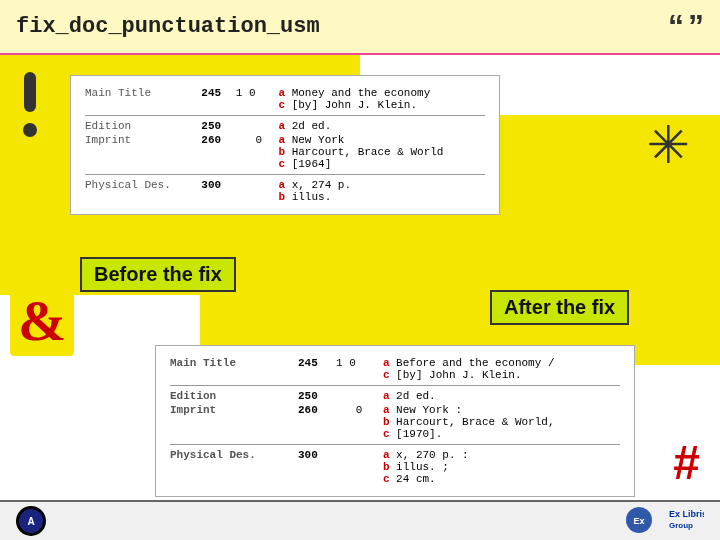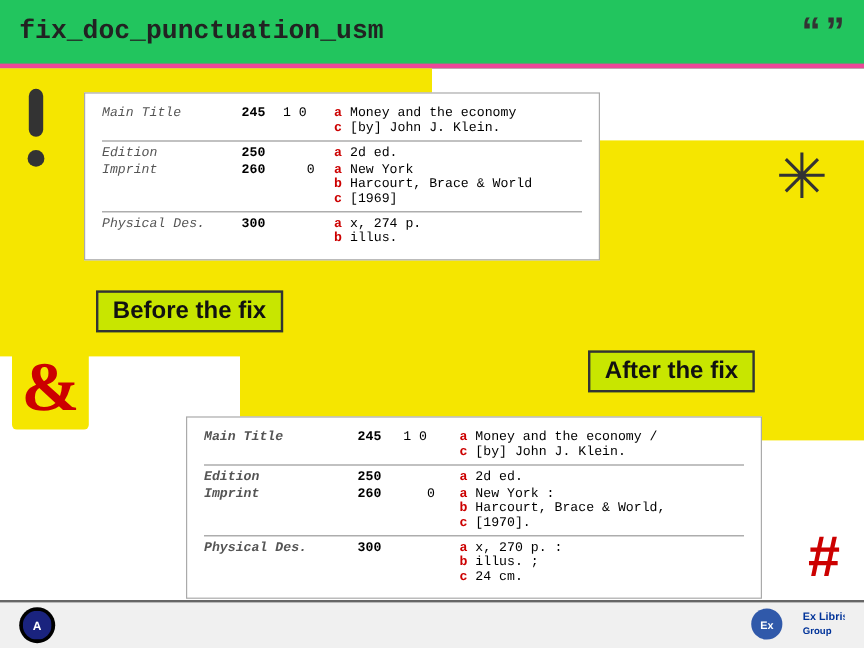--- a/index.html
+++ b/index.html
@@ -7,23 +7,23 @@
       width: 720px;
       height: 540px;
       background: #fff;
       font-family: Arial, sans-serif;
       overflow: hidden;
       position: relative;
     }
 
     
     #header {
-      background: #22c55e;
+      background: #fef9c3;
       padding: 8px 16px;
-      border-bottom: 4px solid #ec4899;
+      border-bottom: 2px solid #ec4899;
       display: flex;
       align-items: center;
       justify-content: space-between;
       text-align: center;
     }
     #header h1 {
       font-size: 22px;
       font-weight: bold;
       color: #222;
       font-family: 'Courier New', monospace;
@@ -56,21 +56,21 @@
     .after-section {
       top: 60px;
       left: 200px;
       width: 520px;
       height: 250px;
     }
 
     
     .label-before {
       position: absolute;
-      top: 185px;
+      top: 202px;
       left: 80px;
       background: #c8e600;
       border: 2px solid #333;
       padding: 4px 12px;
       font-size: 20px;
       font-weight: bold;
       color: #111;
       z-index: 10;
     }
     .label-after {
@@ -112,21 +112,20 @@
       border-collapse: collapse;
       width: 100%;
     }
     .record-box td {
       padding: 1px 4px;
       vertical-align: top;
       font-size: 11px;
     }
     .field-label {
       color: #555;
-      font-style: italic;
       white-space: nowrap;
       font-size: 11px;
     }
     .field-num {
       font-weight: bold;
       color: #000;
     }
     .field-ind {
       color: #000;
       margin-left: 20px;
@@ -308,21 +307,21 @@
       <tr>
         <td class="field-label">Imprint</td>
         <td class="field-num">260</td>
         <td class="field-ind">&nbsp;&nbsp; 0</td>
         <td>
           <span class="field-sub">a</span>
           <span class="field-text"> New York</span><br>
           <span class="field-sub">b</span>
           <span class="field-text"> Harcourt, Brace &amp; World</span><br>
           <span class="field-sub">c</span>
-          <span class="field-text"> [1969]</span>
+          <span class="field-text"> [1964]</span>
         </td>
       </tr>
       <tr>
             <td colspan="4">
               <hr class="thin">
             </td>
           </tr>
       <tr>
         <td class="field-label">Physical Des.</td>
         <td class="field-num">300</td>
@@ -340,21 +339,21 @@
 
   <div class="record-box record-after">
     <table>
       <tbody>
           <tr>
         <td class="field-label" style="font-weight:bold;">Main Title</td>
         <td class="field-num">245</td>
         <td class="field-ind">1 0</td>
         <td>
           <span class="field-sub">a</span>
-          <span class="field-text"> Money and the economy /</span><br>
+          <span class="field-text"> Before and the economy /</span><br>
           <span class="field-sub">c</span>
           <span class="field-text"> [by] John J. Klein.</span>
         </td>
       </tr>
       <tr>
             <td colspan="4">
               <hr class="thin">
             </td>
           </tr>
       <tr>

